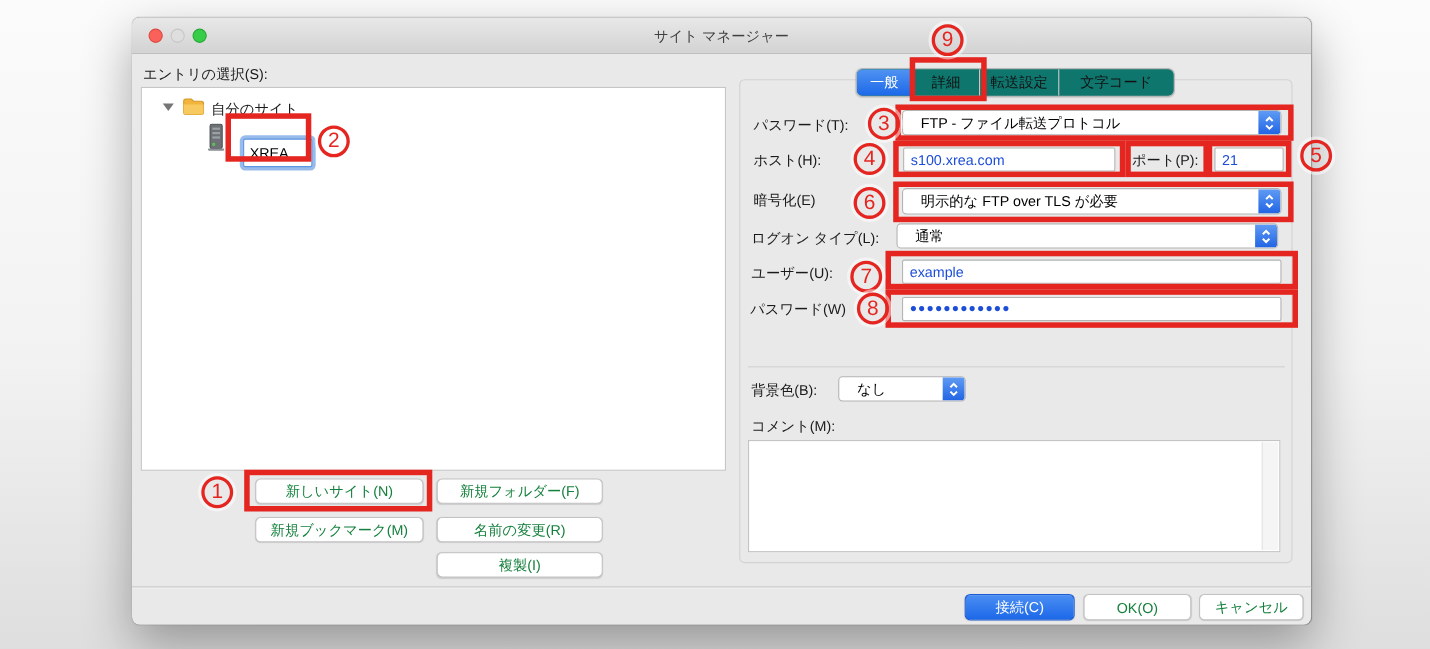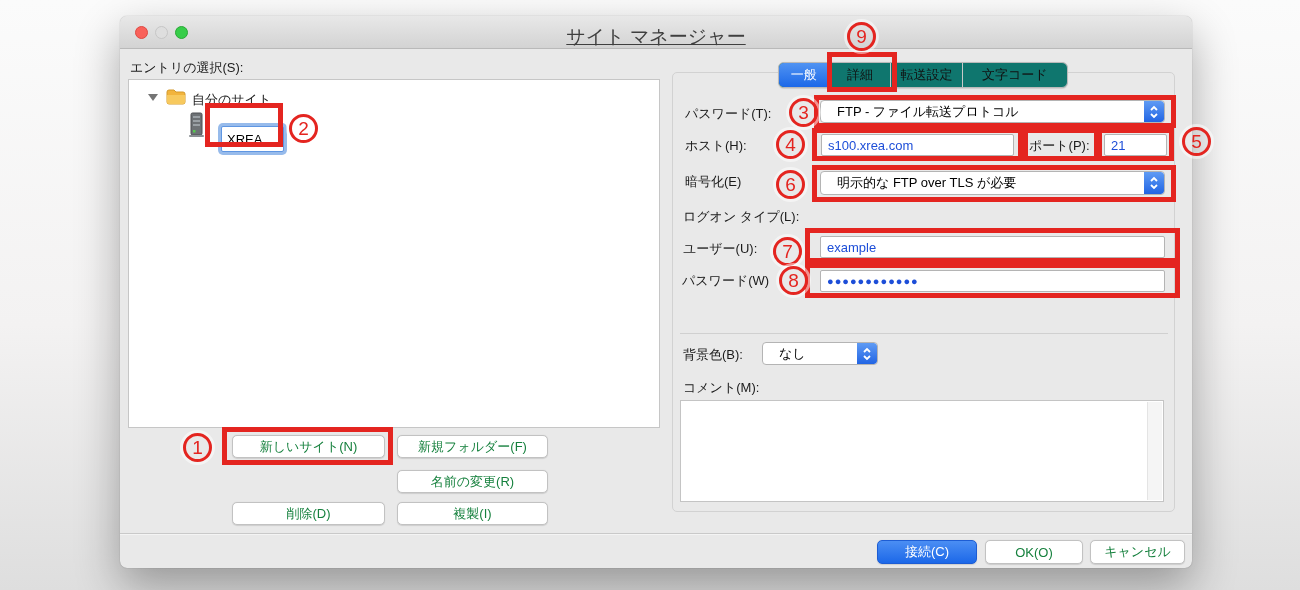--- a/index.html
+++ b/index.html
@@ -9,21 +9,21 @@
   *{box-sizing:border-box;margin:0;padding:0;}
   body{font-family:"Liberation Sans",sans-serif;font-size:13px;color:#1a1a1a;}
   .stage{position:relative;width:1300px;height:590px;overflow:hidden;
          background:linear-gradient(180deg,#fbfbfb 0%,#f3f2f2 55%,#dedede 100%);}
   .window{position:absolute;left:120px;top:16px;width:1072px;height:552px;
           background:#e9e9e9;border-radius:7px;
           box-shadow:0 18px 45px rgba(0,0,0,.33),0 0 1px rgba(0,0,0,.4);}
   .titlebar{position:absolute;left:0;top:0;right:0;height:33px;
             background:linear-gradient(#e8e8e8,#d3d3d3);
             border-bottom:1px solid #b9b9b9;border-radius:7px 7px 0 0;}
-  .title{position:absolute;left:0;right:0;top:8px;text-align:center;color:#3f3f3f;font-size:19px;text-decoration:underline;}
+  .title{position:absolute;left:0;right:0;top:8px;text-align:center;color:#3f3f3f;font-size:13px;}
   .tl{position:absolute;top:10px;width:13px;height:13px;border-radius:50%;}
   .tl.red{left:15px;background:#f9615a;border:1px solid #de4942;}
   .tl.gray{left:35px;background:#dedede;border:1px solid #c6c6c6;}
   .tl.green{left:55px;background:#37cd49;border:1px solid #29a835;}
   .lbl{position:absolute;white-space:nowrap;color:#1a1a1a;}
   .listbox{position:absolute;background:#fff;border:1px solid #c6c6c6;}
   .tri{position:absolute;width:0;height:0;border-left:5.5px solid transparent;
        border-right:5.5px solid transparent;border-top:7px solid #757575;}
   .treelabel{position:absolute;white-space:nowrap;}
   .rename{position:absolute;width:63px;height:26px;border:1px solid #5f96e2;border-radius:2px;
@@ -90,22 +90,22 @@
         <rect x="5" y="8" width="7" height="2" fill="#9aa0a5"></rect>
         <rect x="5" y="12" width="7" height="2" fill="#9aa0a5"></rect>
         <rect x="5" y="18" width="2.5" height="2.5" fill="#57c94f"></rect>
         <rect x="1" y="23" width="15" height="2" rx="1" fill="#8b9094"></rect>
       </svg>
       <input class="rename" style="left: 92px; top: 46px;" value="XREA">
     </div>
 
     <div class="btn" style="left:112px;top:419px;width:153px;">新しいサイト(N)</div>
     <div class="btn" style="left:277px;top:419px;width:151px;">新規フォルダー(F)</div>
+    <div class="btn" style="left:112px;top:454px;width:153px;">新規ブックマーク(M)</div>
     <div class="btn" style="left:277px;top:454px;width:151px;">名前の変更(R)</div>
-    <div class="btn" style="left:112px;top:486px;width:153px;">削除(D)</div>
     <div class="btn" style="left:277px;top:486px;width:151px;">複製(I)</div>
 
     <div class="panel"></div>
 
     <div class="tabbar">
       <div class="tab sel" style="width:50px;">一般</div>
       <div class="tab" style="width:62px;">詳細</div>
       <div class="tab" style="width:72px;">転送設定</div>
       <div class="tab" style="width:106px;">文字コード</div>
     </div>
@@ -131,20 +131,29 @@
       <span>明示的な FTP over TLS が必要</span>
       <span class="stepper">
         <svg width="10" height="14" viewBox="0 0 10 14">
             <path d="M2 5 L5 2 L8 5" stroke="#fff" stroke-width="1.8" fill="none"></path>
             <path d="M2 9 L5 12 L8 9" stroke="#fff" stroke-width="1.8" fill="none"></path>
           </svg>
       </span>
     </div>
 
     <div class="lbl" style="left:563px;top:192px;">ログオン タイプ(L):</div>
+    <div class="select" style="left:695px;top:187px;width:347px;">
+      <span>通常</span>
+      <span class="stepper">
+        <svg width="10" height="14" viewBox="0 0 10 14">
+            <path d="M2 5 L5 2 L8 5" stroke="#fff" stroke-width="1.8" fill="none"></path>
+            <path d="M2 9 L5 12 L8 9" stroke="#fff" stroke-width="1.8" fill="none"></path>
+          </svg>
+      </span>
+    </div>
 
     <div class="lbl" style="left:563px;top:224px;">ユーザー(U):</div>
     <input class="input" style="left: 700px; top: 220px; width: 345px;" value="example">
 
     <div class="lbl" style="left:562px;top:256px;">パスワード(W)</div>
     <input class="input" style="left: 700px; top: 254px; width: 345px; font-size: 11px; letter-spacing: 1px;" value="●●●●●●●●●●●●">
 
     <div class="sep" style="left:560px;top:317px;width:488px;"></div>
 
     <div class="lbl" style="left:563px;top:330px;">背景色(B):</div>

